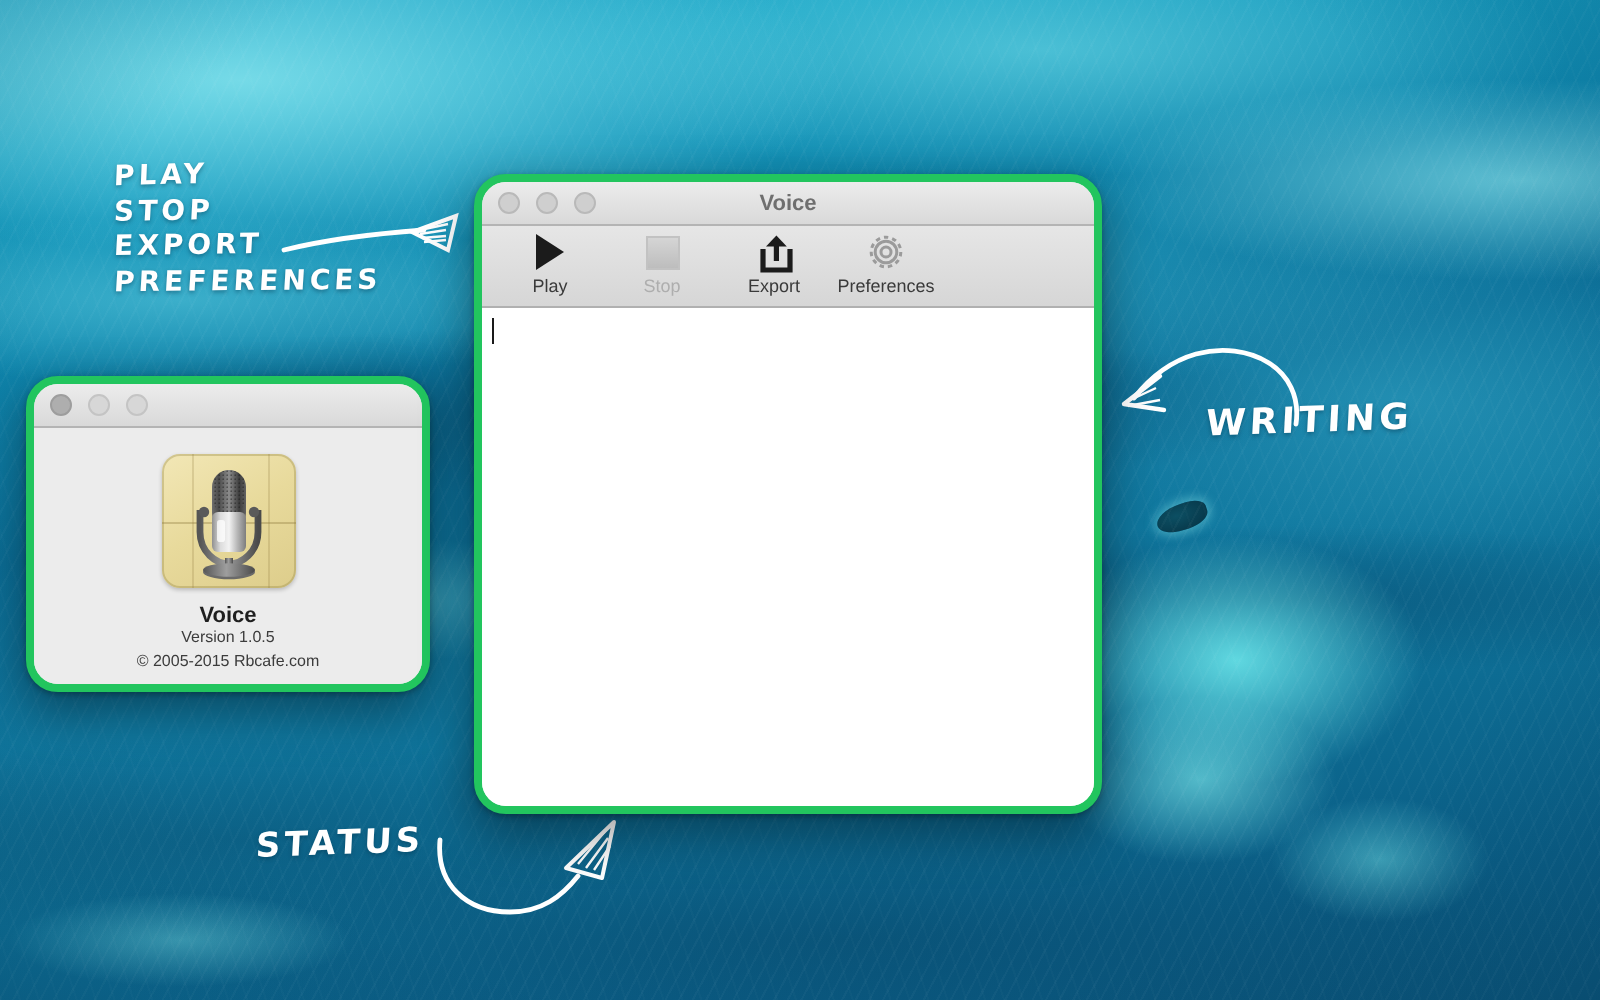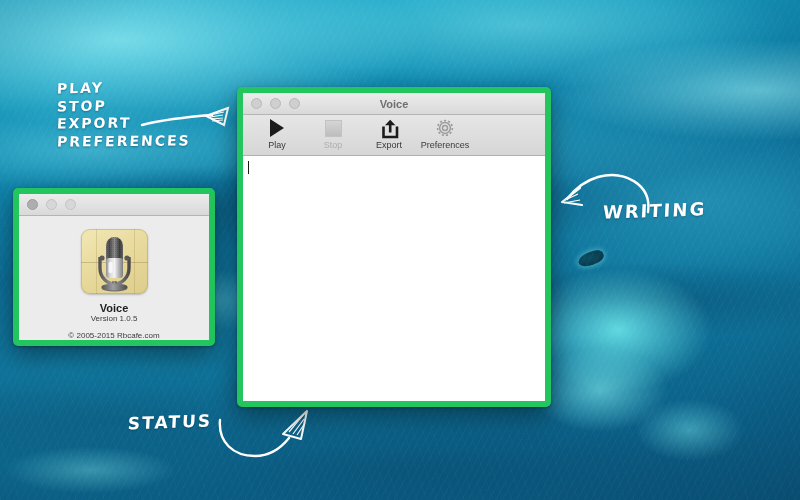--- a/index.html
+++ b/index.html
@@ -119,22 +119,22 @@
 
   .arrow-svg { position: absolute; overflow: visible; pointer-events: none; }
   #arrow-toolbar { left: 140px; top: 106px; }
   #arrow-writing { left: 560px; top: 168px; }
   #arrow-status  { left: 215px; top: 408px; }
 
   
   .mac-window {
     position: absolute;
     background: #ececec;
-    border: 6px solid #22c55e;
-    border-radius: 5px;
+    border: 4px solid #22c55e;
+    border-radius: 16px;
     box-shadow: 0 9px 26px rgba(0,0,0,0.42), 0 1px 3px rgba(0,0,0,0.30);
     overflow: hidden;
   }
 
   .titlebar {
     height: 22px;
     position: relative;
     background: linear-gradient(#ececec, #d9d9d9);
     border-bottom: 1px solid #b4b4b4;
     display: flex;
@@ -271,21 +271,21 @@
     font-size: 11px;
     font-weight: bold;
     color: #1f1f1f;
   }
   .about-version {
     margin-top: 0;
     font-size: 8px;
     color: #3c3c3c;
   }
   .about-copyright {
-    margin-top: 8px;
+    margin-top: 3px;
     font-size: 8px;
     color: #3c3c3c;
   }
 </style>
 </head>
 <body>
 
 <div id="desktop">
 
   <div class="wp-layer wp-base"></div>

